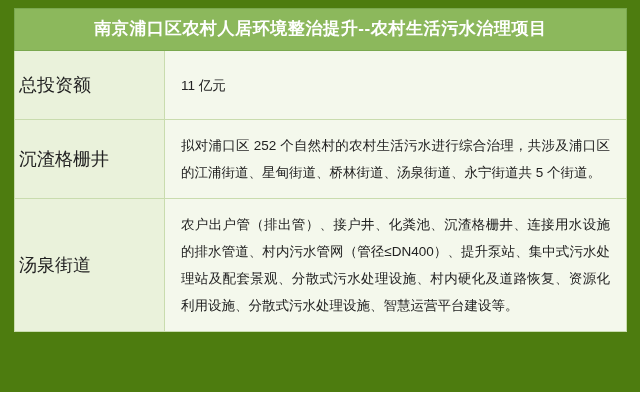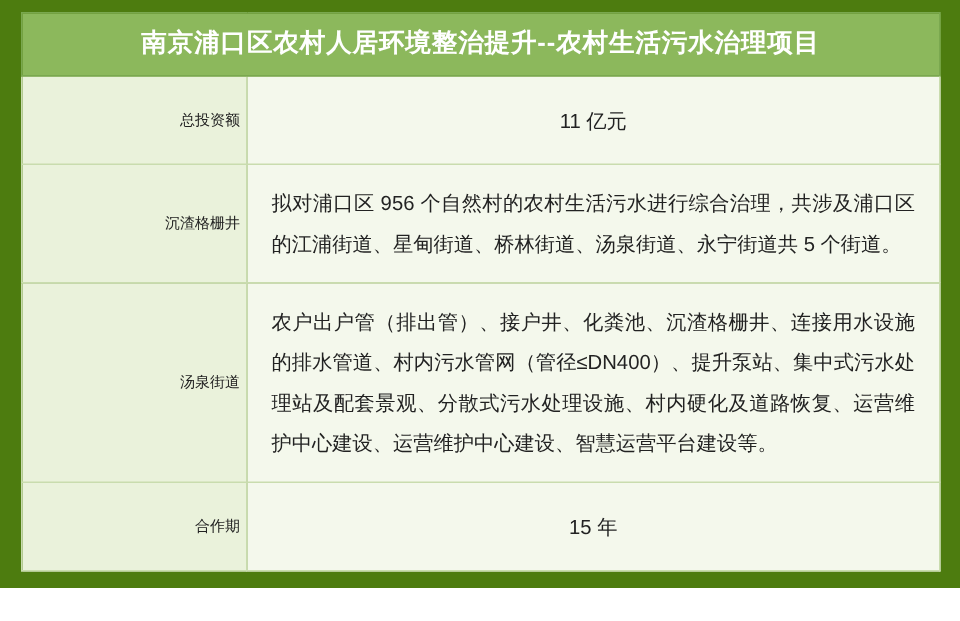--- a/index.html
+++ b/index.html
@@ -35,37 +35,37 @@
     color: #ffffff;
     font-size: 17px;
     font-weight: bold;
     letter-spacing: 0.6px;
     line-height: 1.25;
   }
   .label-cell {
     width: 150px;
     background: #eaf2db;
     border: 1px solid #c9dcae;
-    text-align: right;
+    text-align: left;
     vertical-align: middle;
-    font-size: 10px;
+    font-size: 18px;
     color: #222222;
     padding: 22px 4px;
   }
   .value-cell {
     background: #f4f8ec;
     border: 1px solid #c9dcae;
     vertical-align: middle;
     font-size: 13.5px;
     color: #222222;
     padding: 12px 16px;
     line-height: 2.0;
   }
   .value-cell.center {
-    text-align: center;
+    text-align: left;
   }
   .value-cell.justify {
     text-align: justify;
     text-justify: inter-ideograph;
   }
   .row-amount .value-cell { padding-top: 14px; padding-bottom: 14px; }
   .row-term .value-cell { padding-top: 14px; padding-bottom: 14px; }
 </style>
 </head>
 <body>
@@ -81,25 +81,21 @@
         <td colspan="2">
           <span class="title-text">南京浦口区农村人居环境整治提升--农村生活污水治理项目</span>
         </td>
       </tr>
       <tr class="row-amount">
         <td class="label-cell">总投资额</td>
         <td class="value-cell center">11 亿元</td>
       </tr>
       <tr class="row-scope">
         <td class="label-cell">沉渣格栅井</td>
-        <td class="value-cell justify">拟对浦口区 956 个自然村的农村生活污水进行综合治理，共涉及浦口区的江浦街道、星甸街道、桥林街道、汤泉街道、永宁街道共 5 个街道。</td>
+        <td class="value-cell justify">拟对浦口区 252 个自然村的农村生活污水进行综合治理，共涉及浦口区的江浦街道、星甸街道、桥林街道、汤泉街道、永宁街道共 5 个街道。</td>
       </tr>
       <tr class="row-content">
         <td class="label-cell">汤泉街道</td>
-        <td class="value-cell justify">农户出户管（排出管）、接户井、化粪池、沉渣格栅井、连接用水设施的排水管道、村内污水管网（管径≤DN400）、提升泵站、集中式污水处理站及配套景观、分散式污水处理设施、村内硬化及道路恢复、运营维护中心建设、运营维护中心建设、智慧运营平台建设等。</td>
-      </tr>
-      <tr class="row-term">
-        <td class="label-cell">合作期</td>
-        <td class="value-cell center">15 年</td>
+        <td class="value-cell justify">农户出户管（排出管）、接户井、化粪池、沉渣格栅井、连接用水设施的排水管道、村内污水管网（管径≤DN400）、提升泵站、集中式污水处理站及配套景观、分散式污水处理设施、村内硬化及道路恢复、资源化利用设施、分散式污水处理设施、智慧运营平台建设等。</td>
       </tr>
     </tbody>
   </table>
 </div>
 
 </body></html>

